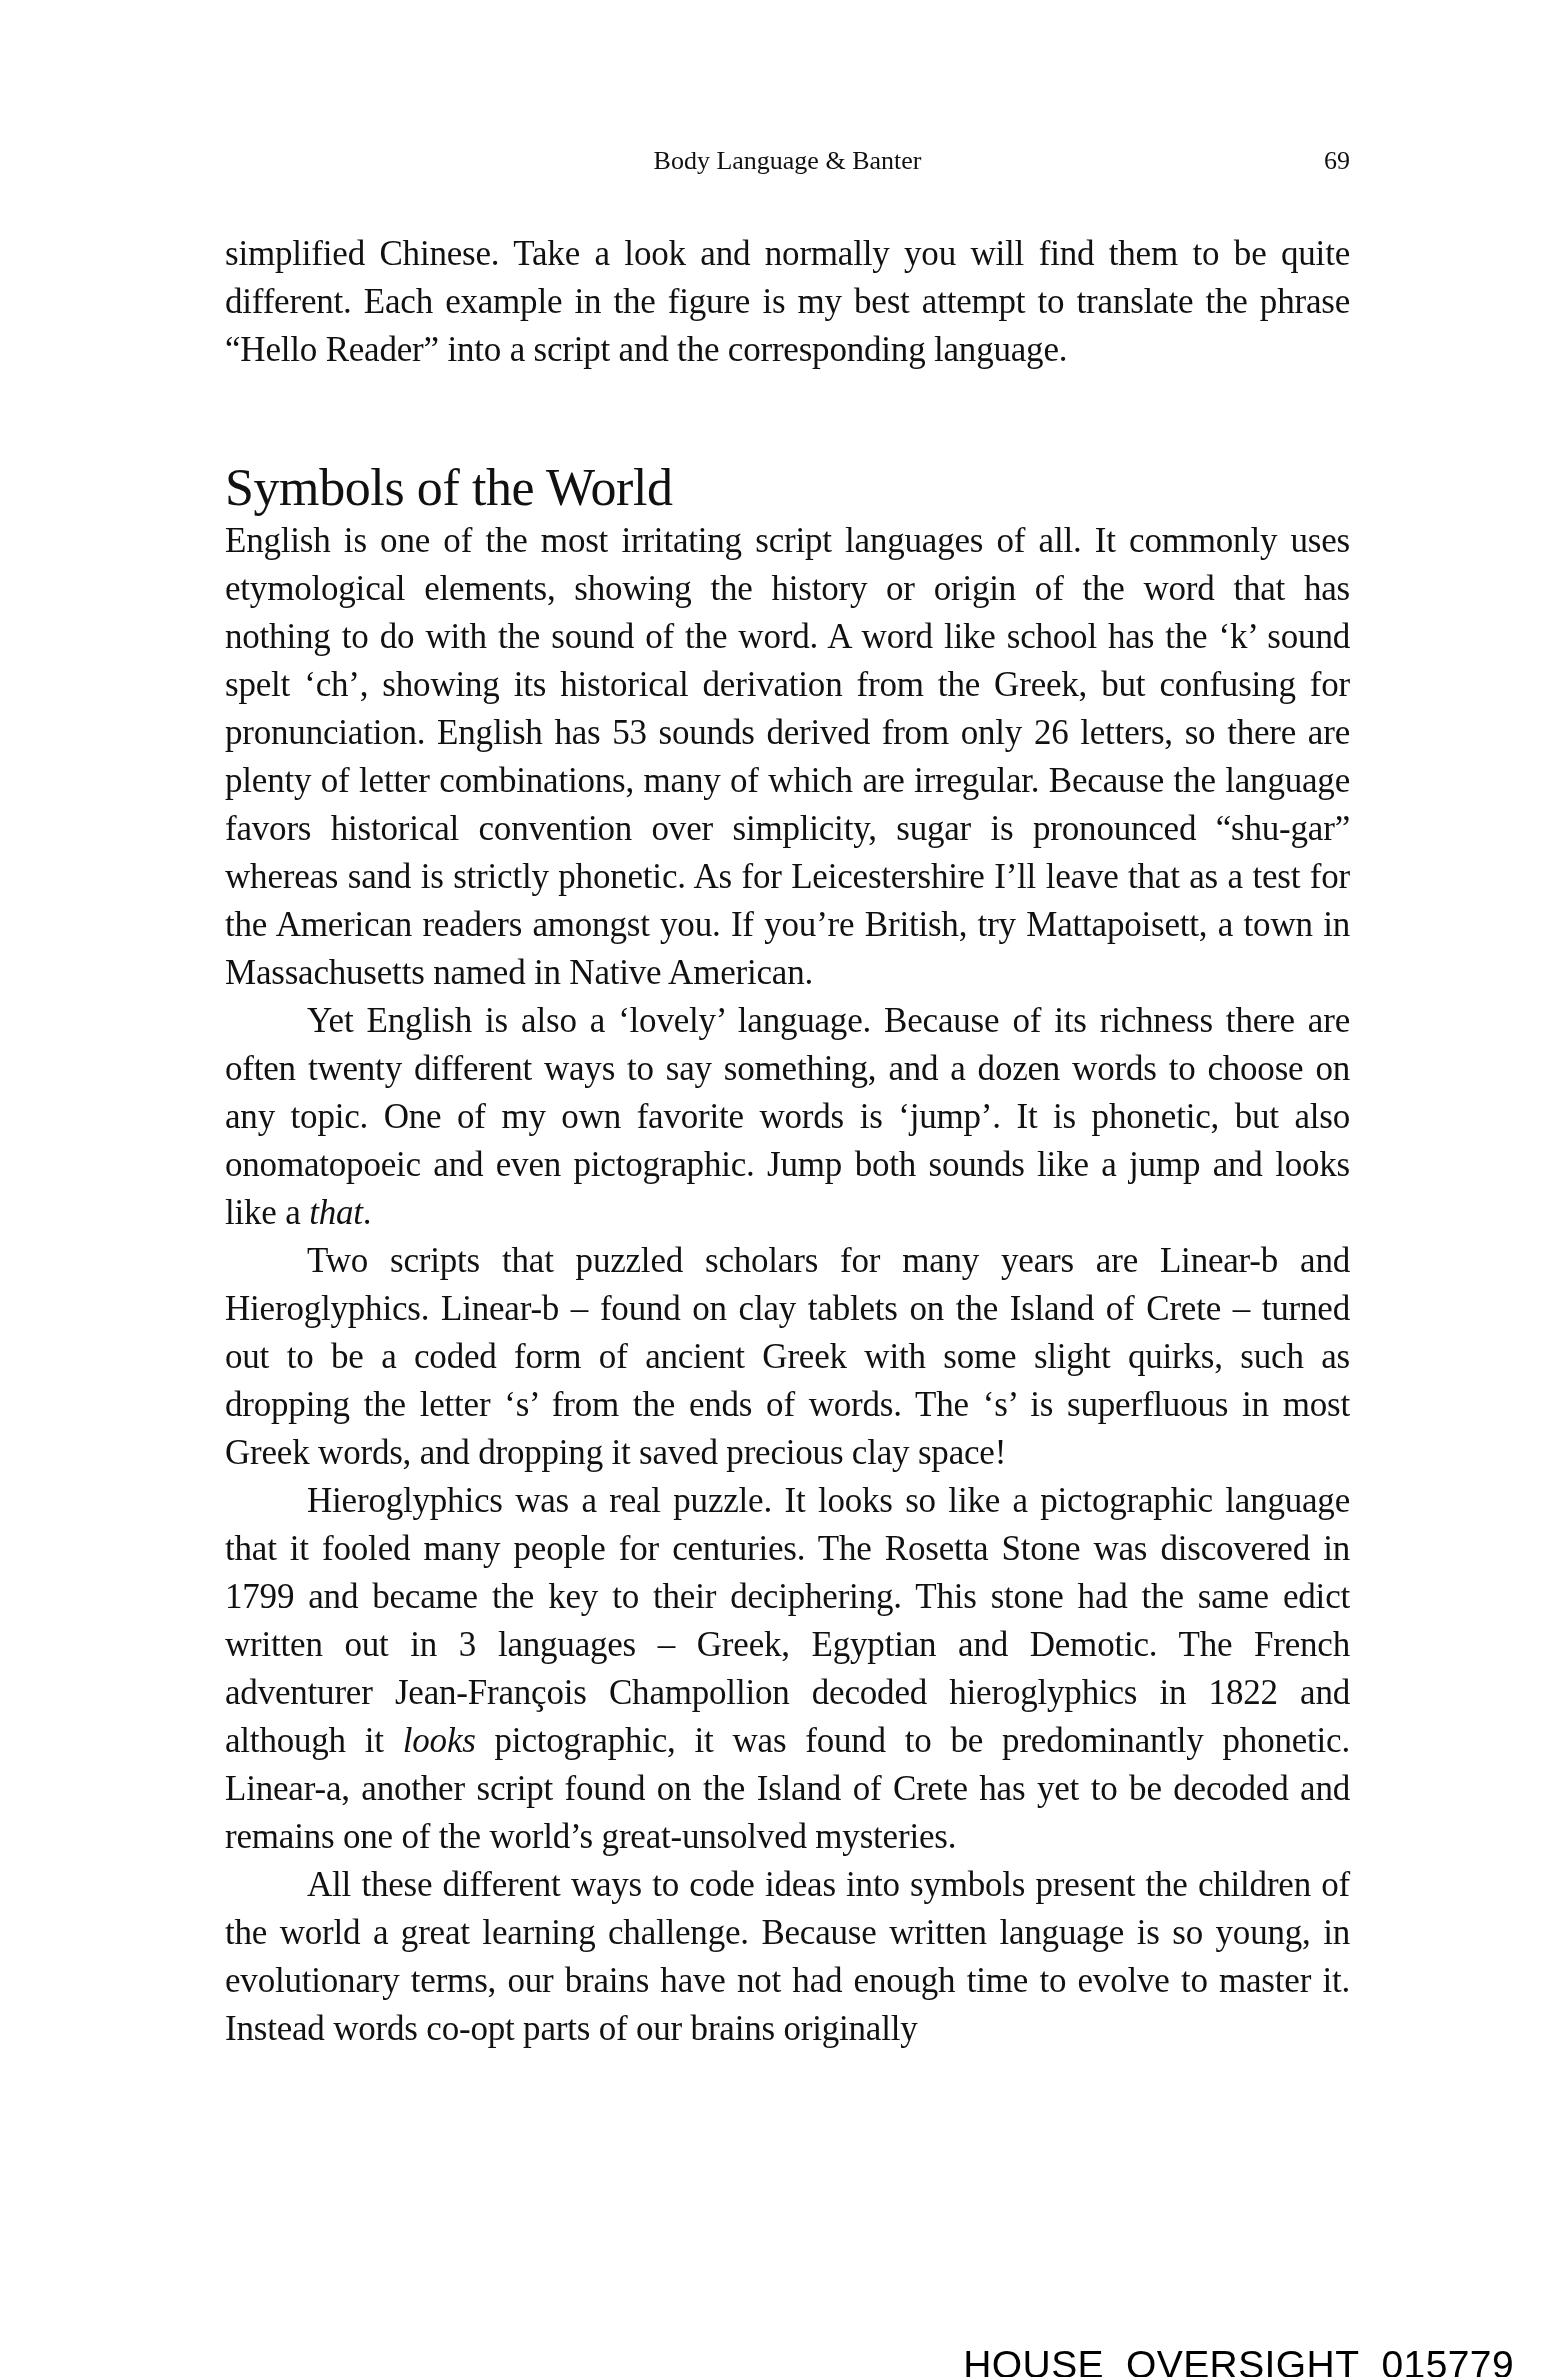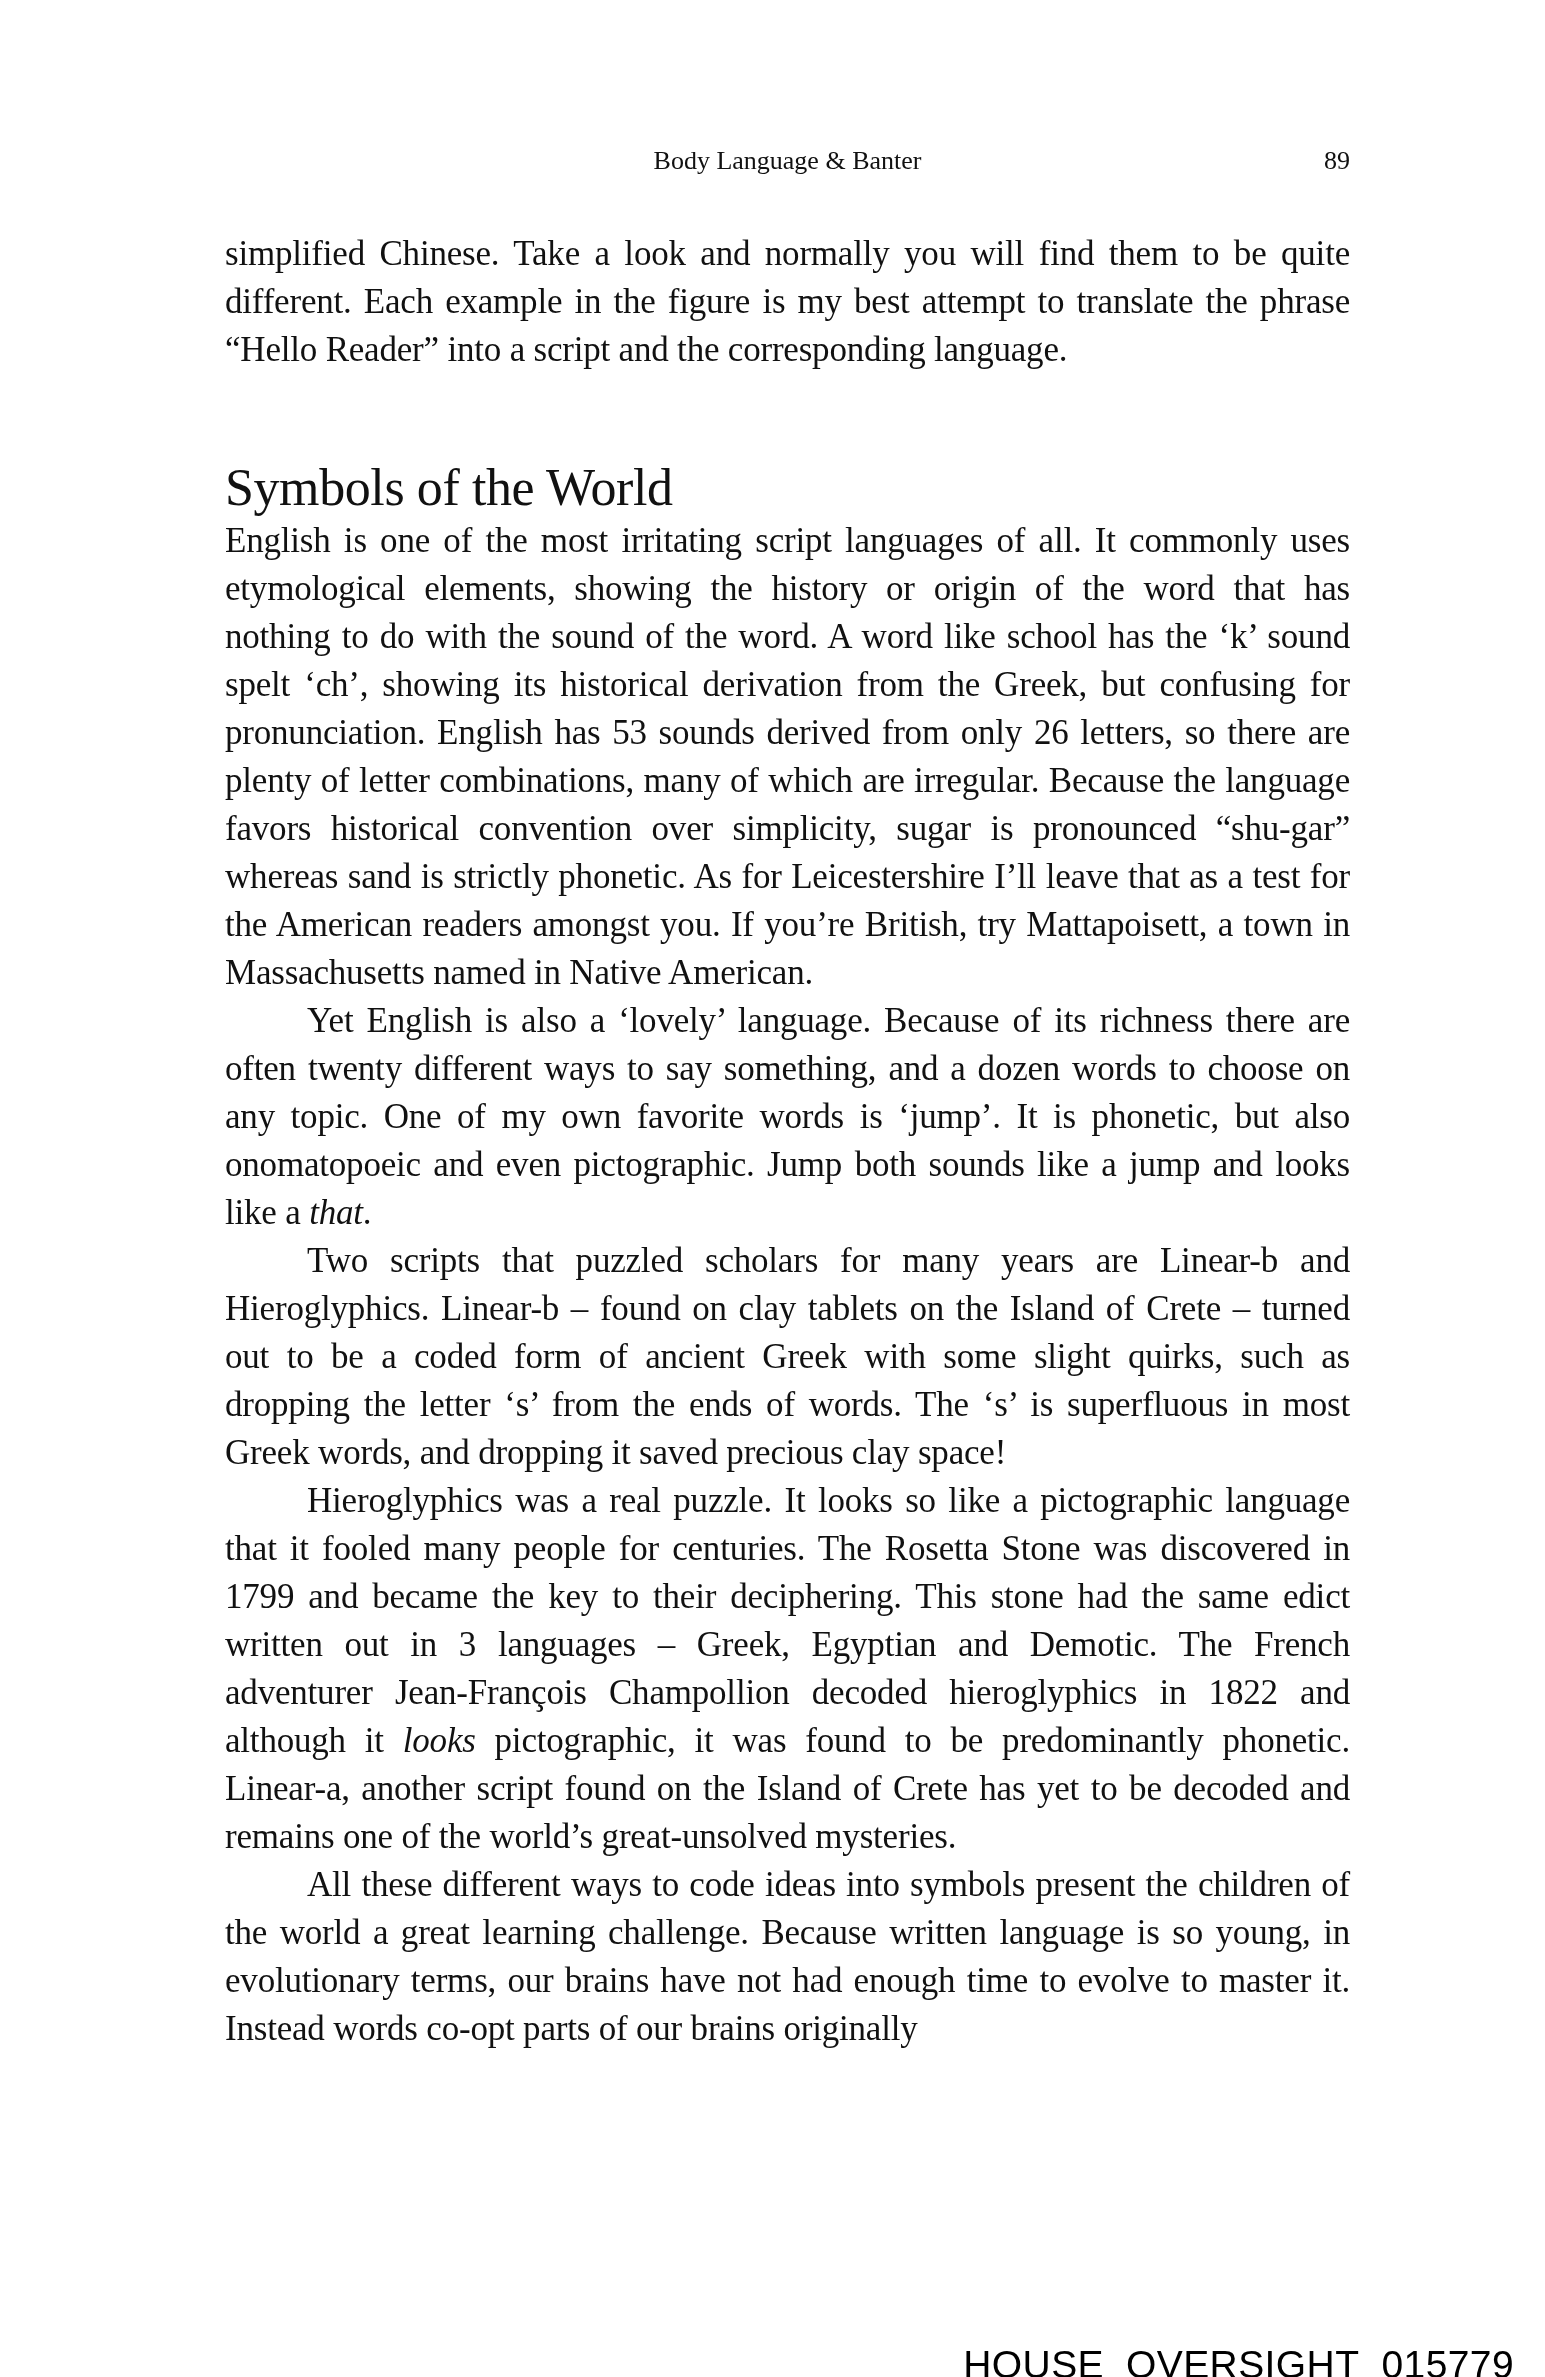--- a/index.html
+++ b/index.html
@@ -83,21 +83,21 @@
     letter-spacing: 0.4px;
   }
 </style>
 </head>
 <body>
 
 <div class="page">
 
   <div class="running-header">
     <span class="title">Body Language &amp; Banter</span>
-    <span class="page-num">89</span>
+    <span class="page-num">69</span>
   </div>
 
   <div class="text-block intro">
     <p>simplified Chinese. Take a look and normally you will find them to be quite different. Each example in the figure is my best attempt to translate the phrase “Hello Reader” into a script and the corresponding language.</p>
   </div>
 
   <h2 class="section-heading">Symbols of the World</h2>
 
   <div class="text-block section-body">
     <p>

